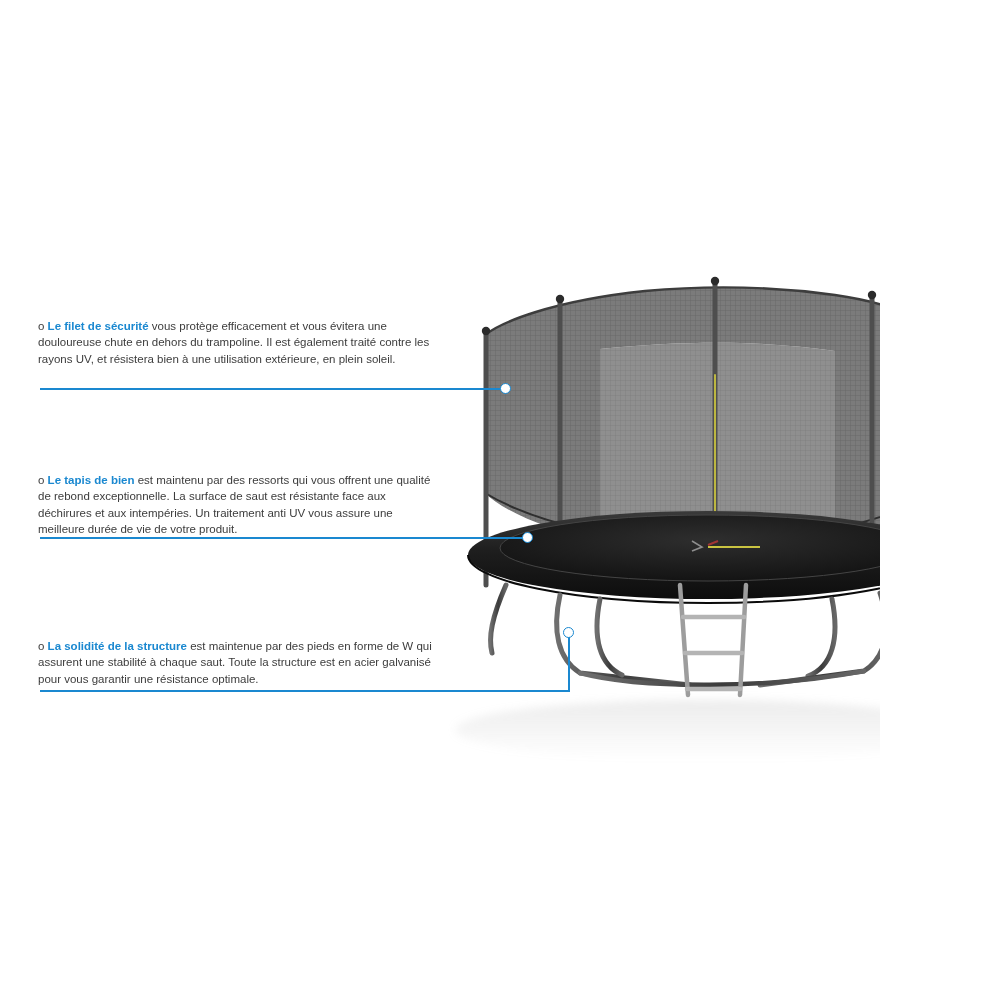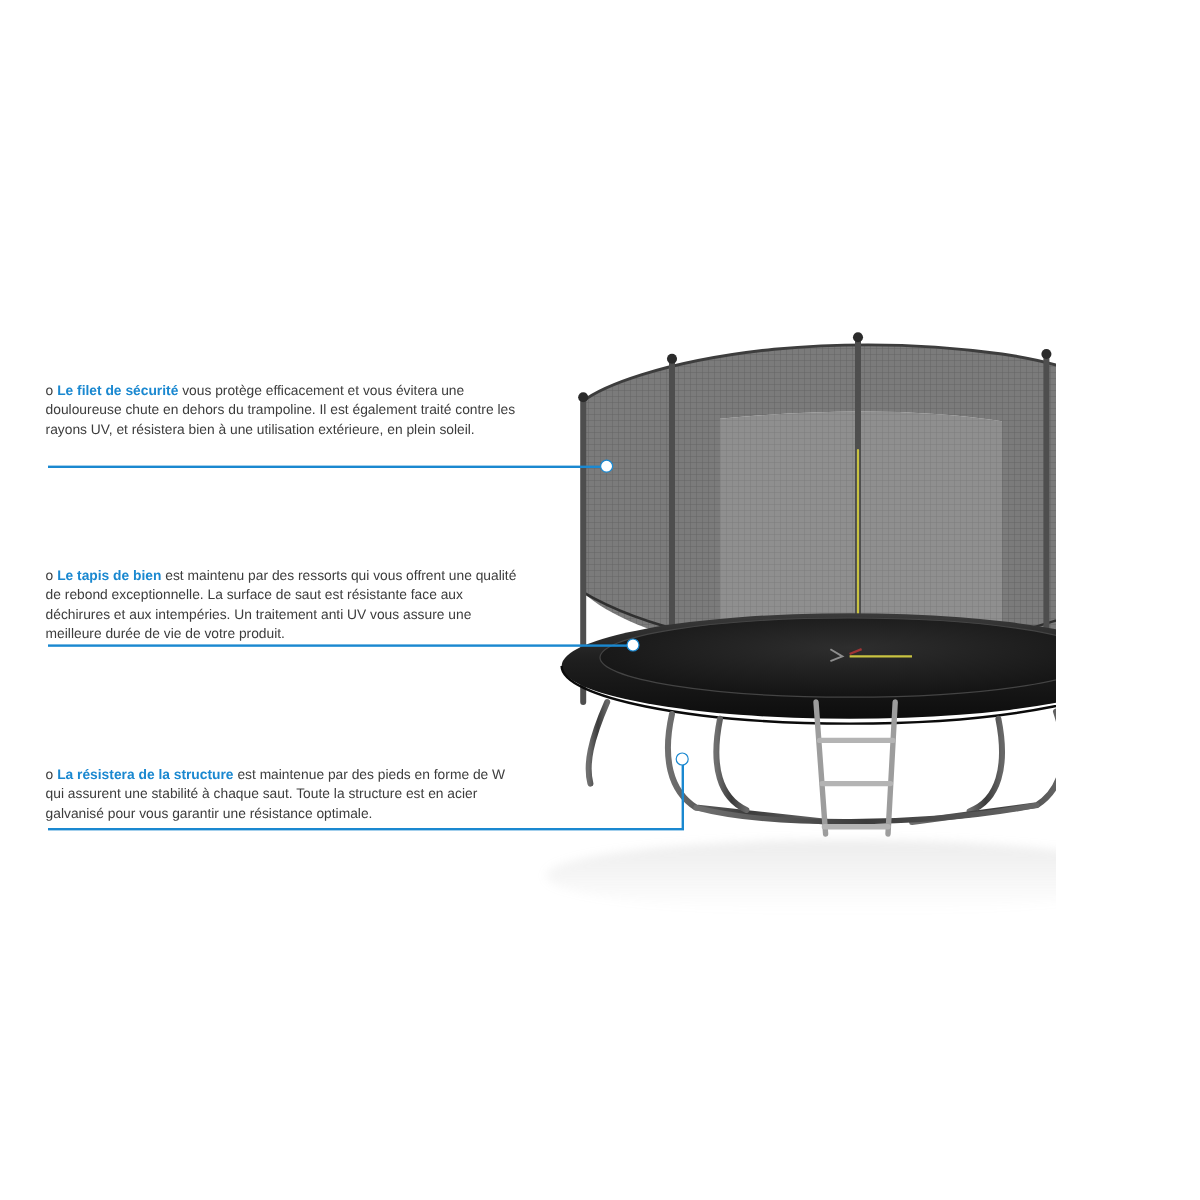--- a/index.html
+++ b/index.html
@@ -191,16 +191,16 @@
     <span class="lead">Le filet de sécurité</span><span> vous protège efficacement et vous évitera une douloureuse chute en dehors du trampoline. Il est également traité contre les rayons UV, et résistera bien à une utilisation extérieure, en plein soleil.</span>
   </div>
 
   <div class="callout" id="callout-2">
     <span class="bullet">o</span>
     <span class="lead">Le tapis de bien</span><span> est maintenu par des ressorts qui vous offrent une qualité de rebond exceptionnelle. La surface de saut est résistante face aux déchirures et aux intempéries. Un traitement anti UV vous assure une meilleure durée de vie de votre produit.</span>
   </div>
 
   <div class="callout" id="callout-3">
     <span class="bullet">o</span>
-    <span class="lead">La résistera de la structure</span><span> est maintenue par des pieds en forme de W qui assurent une stabilité à chaque saut. Toute la structure est en acier galvanisé pour vous garantir une résistance optimale.</span>
+    <span class="lead">La solidité de la structure</span><span> est maintenue par des pieds en forme de W qui assurent une stabilité à chaque saut. Toute la structure est en acier galvanisé pour vous garantir une résistance optimale.</span>
   </div>
 
 </div>
 
 </body></html>

